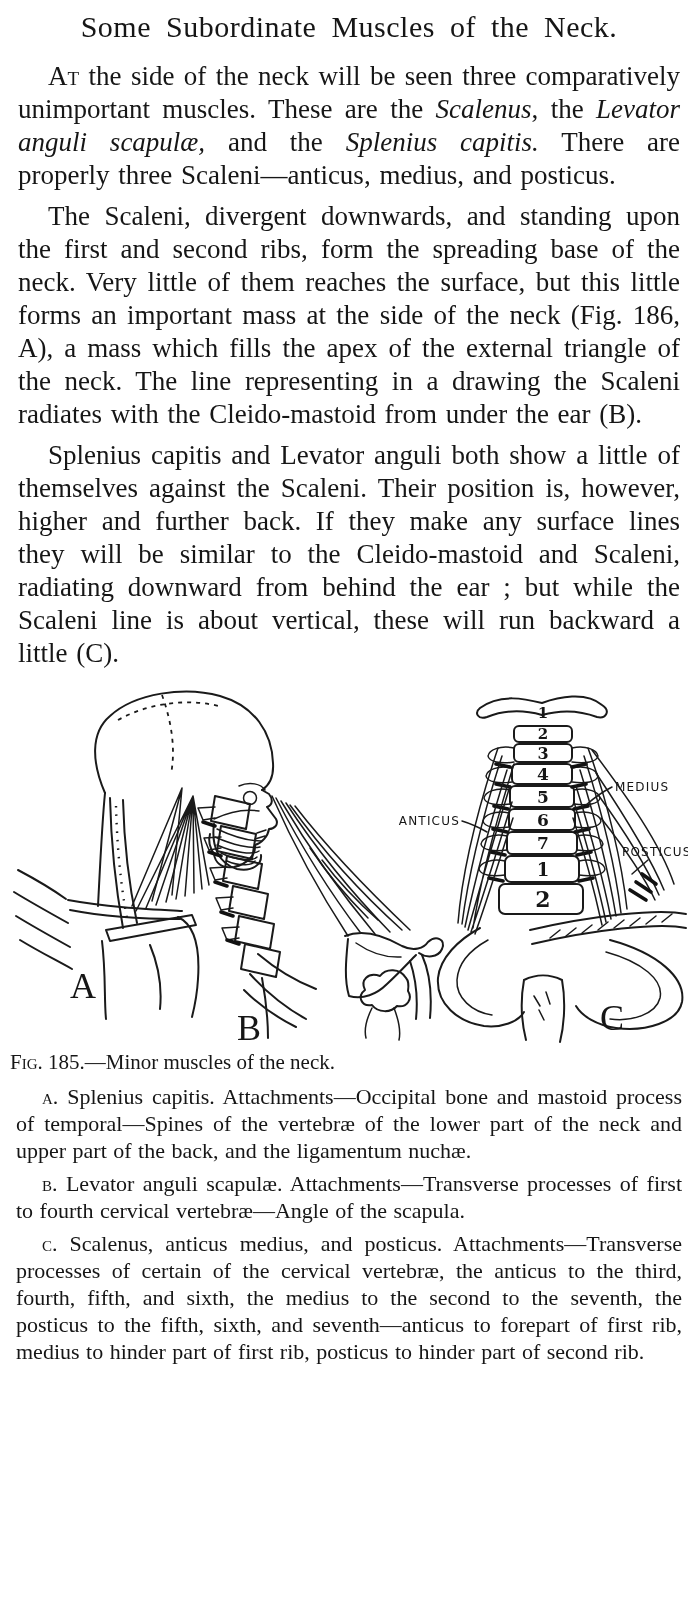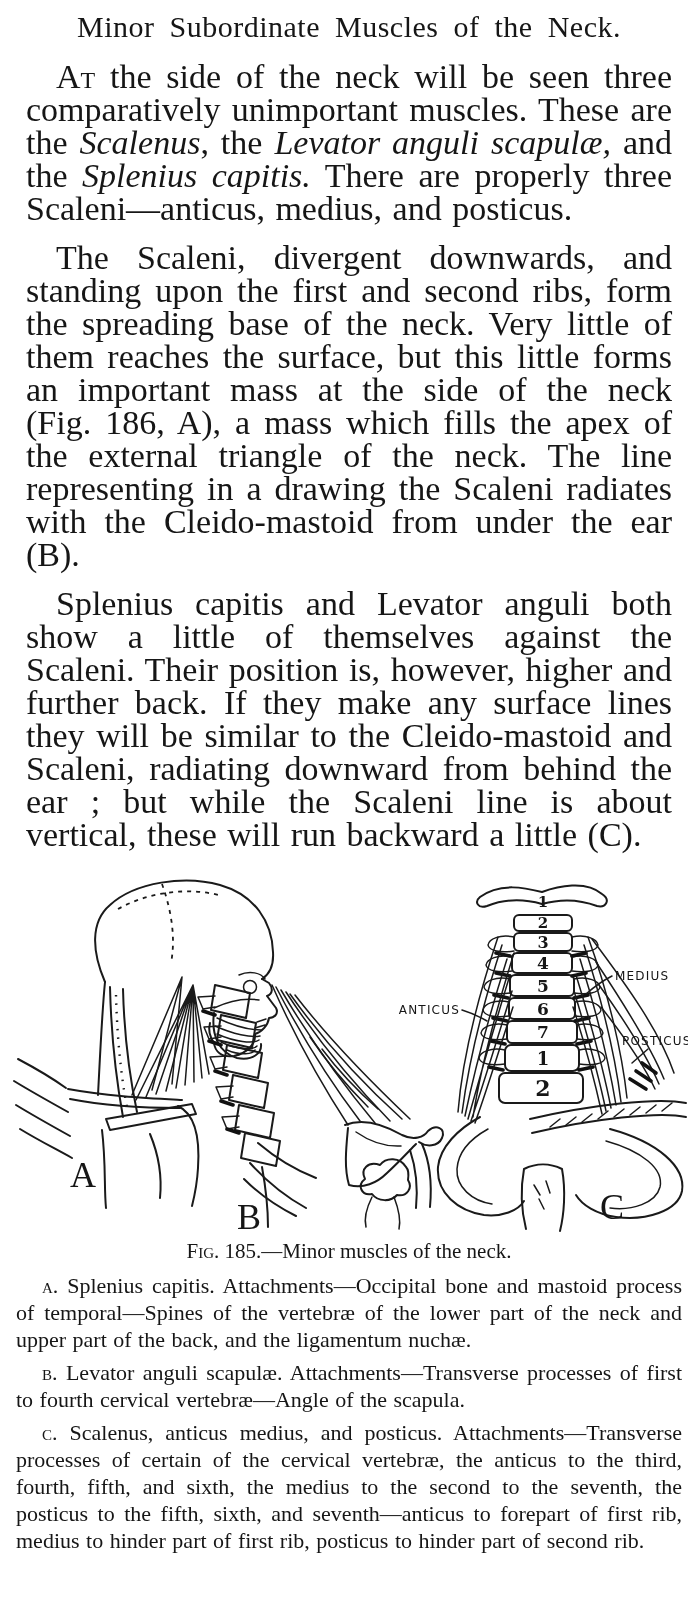--- a/index.html
+++ b/index.html
@@ -7,50 +7,50 @@
     width:700px; height:1608px; overflow:hidden;
     background:#ffffff; color:#161616;
     font-family:"Liberation Serif", serif;
   }
   .page { padding:6px 12px 0 10px; }
   .title {
     text-align:center; font-size:30px; font-weight:normal;
     margin:4px 0 16px 0; word-spacing:7px; letter-spacing:.5px;
   }
   p.body {
-    font-size:34px; line-height:33px; text-align:justify;
-    margin:16px; text-indent:30px; word-spacing:2px;
+    font-size:27px; line-height:33px; text-align:justify;
+    margin:8px; text-indent:30px; word-spacing:2px;
   }
   p.cont { text-align-last:justify; }
   p.noindent { text-indent:0; }
   p.last { line-height:39px; margin-top:10px; }
   .sc { font-variant:small-caps; }
   .sclow { text-transform:lowercase; font-variant:small-caps; }
   em { font-style:italic; }
   figure.fig { margin:6px 0 0 0; }
-  .caption { text-align:center; font-size:21px; margin:0 0 8px 0; }
+  .caption { font-size:21px; margin:0 0 8px 0; }
   p.desc {
     font-size:22px; line-height:27px; text-align:justify;
     margin:6px; text-indent:26px; word-spacing:1px;
   }
   svg .ln { fill:none; stroke:#1a1a1a; stroke-width:2; stroke-linecap:round; stroke-linejoin:round; }
   svg .thin { fill:none; stroke:#1a1a1a; stroke-width:1.5; stroke-linecap:round; }
   svg .dark { fill:none; stroke:#111; stroke-width:3.6; stroke-linecap:round; }
   svg .dash { fill:none; stroke:#1a1a1a; stroke-width:1.8; stroke-dasharray:4 5; }
   svg .dot  { fill:none; stroke:#1a1a1a; stroke-width:2.4; stroke-dasharray:1.5 7; }
   svg text.letter { font-family:"Liberation Serif", serif; font-size:36px; fill:#161616; }
   svg text.hand { font-family:"DejaVu Sans", sans-serif; font-size:12px; letter-spacing:1.2px; fill:#161616; }
   svg text.num { font-family:"DejaVu Serif", serif; font-weight:bold; fill:#161616; }
 </style>
 </head>
 <body>
 
 <div class="page">
 
-  <h1 class="title">Minor Subordinate Muscles of the Neck.</h1>
+  <h1 class="title">Some Subordinate Muscles of the Neck.</h1>
 
   <p class="body"><span class="sc">At</span><span> the side of the neck will be seen three comparatively unimportant muscles.  These are the </span><em>Scalenus</em><span>, the </span><em>Levator anguli scapulæ,</em><span> and the </span><em>Splenius capitis.</em><span>  There are properly three Scaleni—anticus, medius, and posticus.</span></p>
 
   <p class="body">The Scaleni, divergent downwards, and standing upon the first and second ribs, form the spreading base of the neck.  Very little of them reaches the surface, but this little forms an important mass at the side of the neck (Fig. 186, A), a mass which fills the apex of the external triangle of the neck.  The line representing in a drawing the Scaleni radiates with the Cleido-mastoid from under the ear (B).</p>
 
   <p class="body">Splenius capitis and Levator anguli both show a little of themselves against the Scaleni.  Their position is, however, higher and further back.  If they make any surface lines they will be similar to the Cleido-mastoid and Scaleni, radiating downward from behind the ear ; but while the Scaleni line is about vertical, these will run backward a little (C).</p>
 
 
   <figure class="fig">
     <svg width="678" height="368" viewBox="0 0 678 368">

